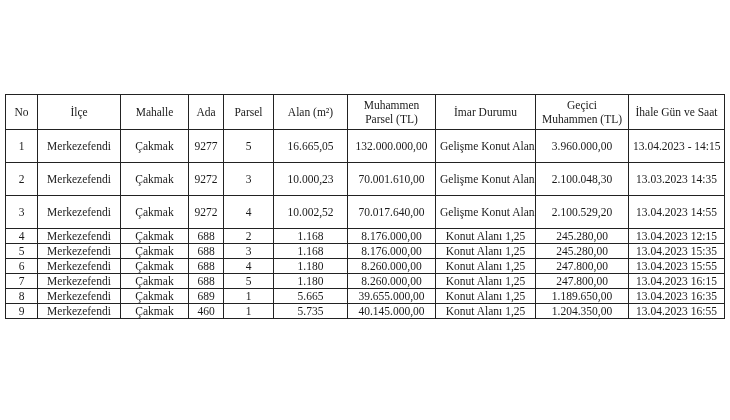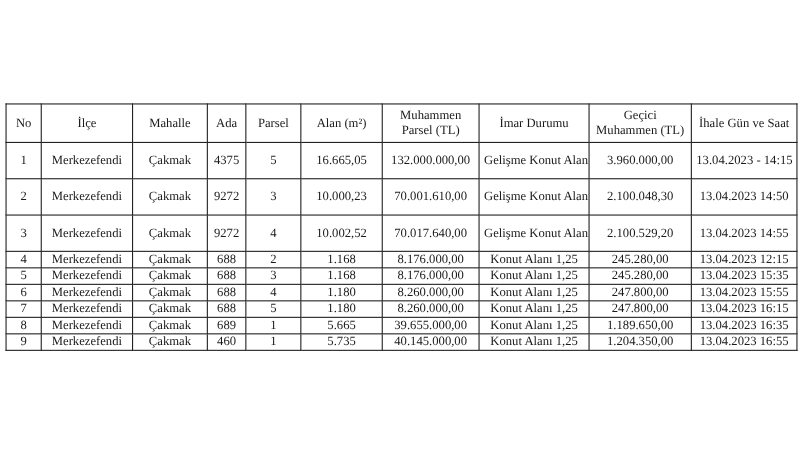--- a/index.html
+++ b/index.html
@@ -44,39 +44,39 @@
       <th>İmar Durumu</th>
       <th>Geçici Muhammen (TL)</th>
       <th>İhale Gün ve Saat</th>
     </tr>
   </thead>
   <tbody>
     <tr class="tall">
       <td>1</td>
       <td>Merkezefendi</td>
       <td>Çakmak</td>
-      <td>4375</td>
+      <td>9277</td>
       <td>5</td>
       <td>16.665,05</td>
       <td class="right">132.000.000,00</td>
       <td class="wrap">Gelişme Konut Alanı /1,45</td>
       <td class="right">3.960.000,00</td>
       <td>13.04.2023 - 14:15</td>
     </tr>
     <tr class="tall">
       <td>2</td>
       <td>Merkezefendi</td>
       <td>Çakmak</td>
       <td>9272</td>
       <td>3</td>
       <td>10.000,23</td>
       <td class="right">70.001.610,00</td>
       <td class="wrap">Gelişme Konut Alanı /1,45</td>
       <td class="right">2.100.048,30</td>
-      <td>13.04.2023 14:50</td>
+      <td>13.03.2023 14:35</td>
     </tr>
     <tr class="tall">
       <td>3</td>
       <td>Merkezefendi</td>
       <td>Çakmak</td>
       <td>9272</td>
       <td>4</td>
       <td>10.002,52</td>
       <td class="right">70.017.640,00</td>
       <td class="wrap">Gelişme Konut Alanı /1,45</td>

